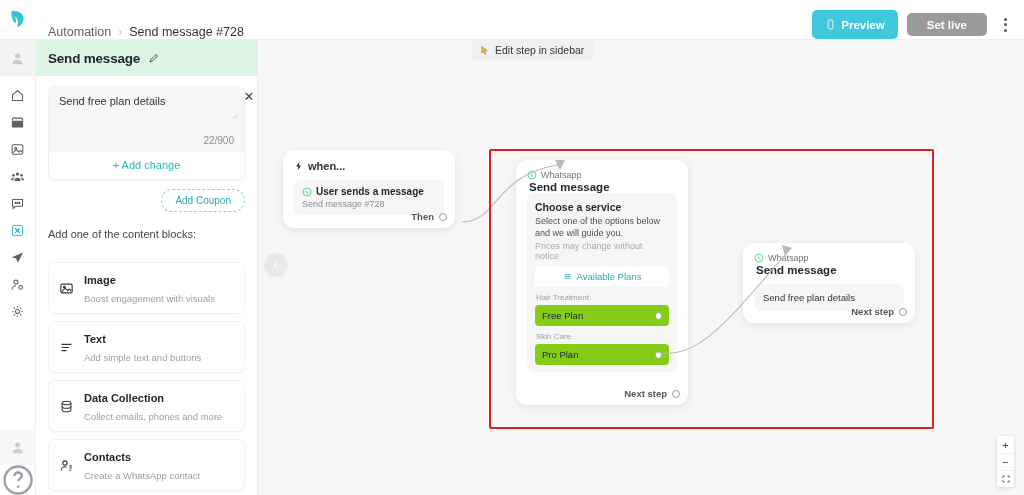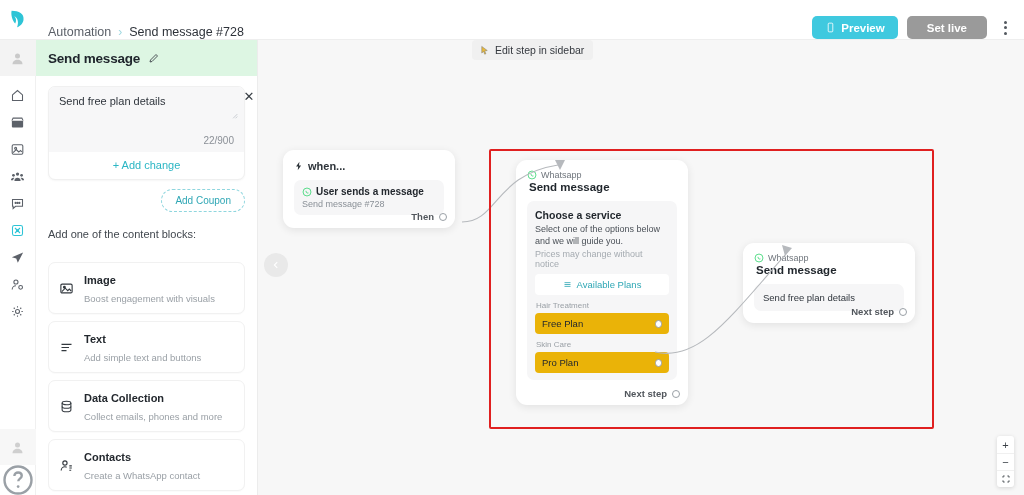--- a/index.html
+++ b/index.html
@@ -25,21 +25,21 @@
     font-size: 12.5px; color: #4a4f57;
   }
   .bc-link { color: #5b6068; }
   .bc-sep { color: #9fd8e0; font-size: 12px; }
   .bc-current { color: #2e333a; }
   .topbar-right {
     margin-left: auto; display: flex; align-items: center; gap: 9px; padding-right: 10px;
   }
   .btn-preview {
     background: #3fc9df; color: #ffffff; border: none; border-radius: 5px;
-    height: 23px; padding: 0 13px; font-size: 11.5px; font-weight: bold;
+    height: 29px; padding: 0 13px; font-size: 11.5px; font-weight: bold;
     display: flex; align-items: center; gap: 5px; cursor: pointer;
     font-family: "Liberation Sans", sans-serif;
   }
   .btn-setlive {
     background: #9a9a9a; color: #ffffff; border: none; border-radius: 5px;
     height: 23px; padding: 0 20px; font-size: 11.5px; font-weight: bold; cursor: pointer;
     font-family: "Liberation Sans", sans-serif;
   }
   .kebab {
     width: 18px; height: 23px; display: flex; flex-direction: column;
@@ -165,33 +165,33 @@
   }
 
   .node-main { left: 258px; top: 120px; width: 172px; height: 245px; }
   .node-hdr-brand { display: flex; align-items: center; gap: 4px; }
   .node-brand-t { font-size: 9px; color: #70767d; }
   .node-title { font-size: 11.5px; font-weight: bold; color: #1f252b; margin: 1px 0 0 2px;}
   .addtext-box {
     background: #f6f6f7; border-radius: 7px; text-align: center; font-size: 10px;
     color: #3a4046; padding: 9px 0; margin-top: 8px;
   }
-  .svc-box { background: #f6f6f7; border-radius: 7px; padding: 8px 8px 7px 8px; margin-top: 8px; }
+  .svc-box { background: #f6f6f7; border-radius: 7px; padding: 8px 8px 7px 8px; }
   .svc-title { font-size: 10.5px; font-weight: bold; color: #1f252b; }
   .svc-desc { font-size: 9px; color: #4b5158; line-height: 1.35; margin-top: 2px; }
   .svc-note { font-size: 9px; color: #a5abb1; margin-top: 2px; }
   .svc-plans {
     background: #ffffff; border-radius: 4px; margin-top: 5px; text-align: center;
     font-size: 9.5px; color: #2fa7b5; padding: 5px 0; display:flex; align-items:center;
     justify-content:center; gap: 5px; cursor: pointer;
   }
   .svc-plans svg { width: 9px; height: 9px; }
   .svc-group { font-size: 8px; color: #9aa0a6; margin: 6px 0 3px 1px; }
   .svc-item {
-    background: #eab308; border-radius: 4px; padding: 5px 7px; display: flex;
+    background: #84cc16; border-radius: 4px; padding: 5px 7px; display: flex;
     align-items: center; justify-content: space-between; font-size: 9.5px; color: #23282e;
     position: relative;
   }
   .svc-item .dot { width: 7.5px; height: 7.5px; }
 
   .node-right { left: 485px; top: 203px; width: 172px; height: 80px; }
   .msg-bubble {
     background: #f6f6f7; border-radius: 7px; padding: 8px 9px; font-size: 9.5px;
     color: #2f353c; margin-top: 8px;
   }

